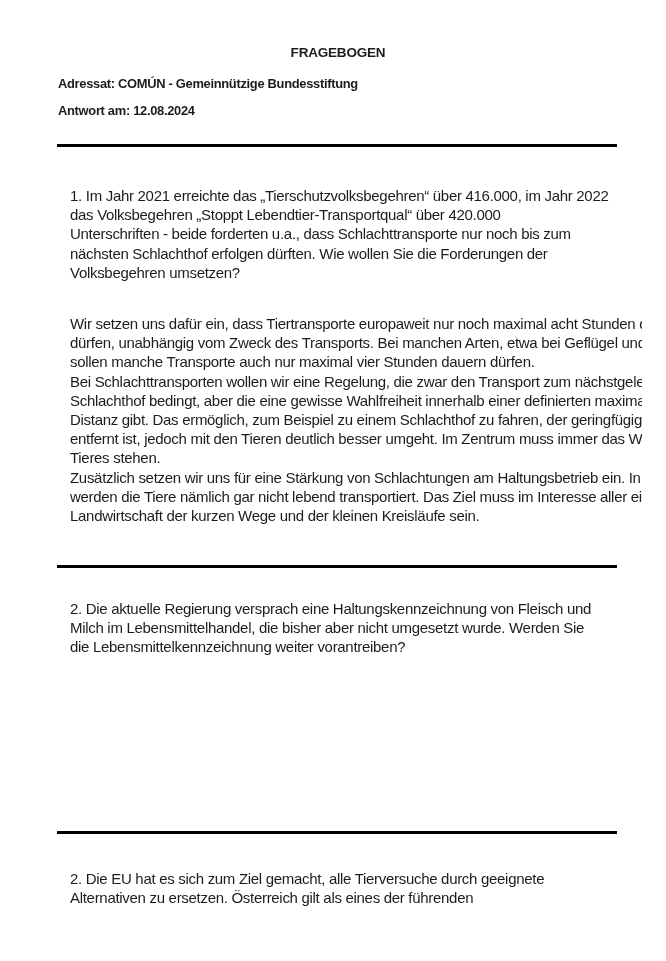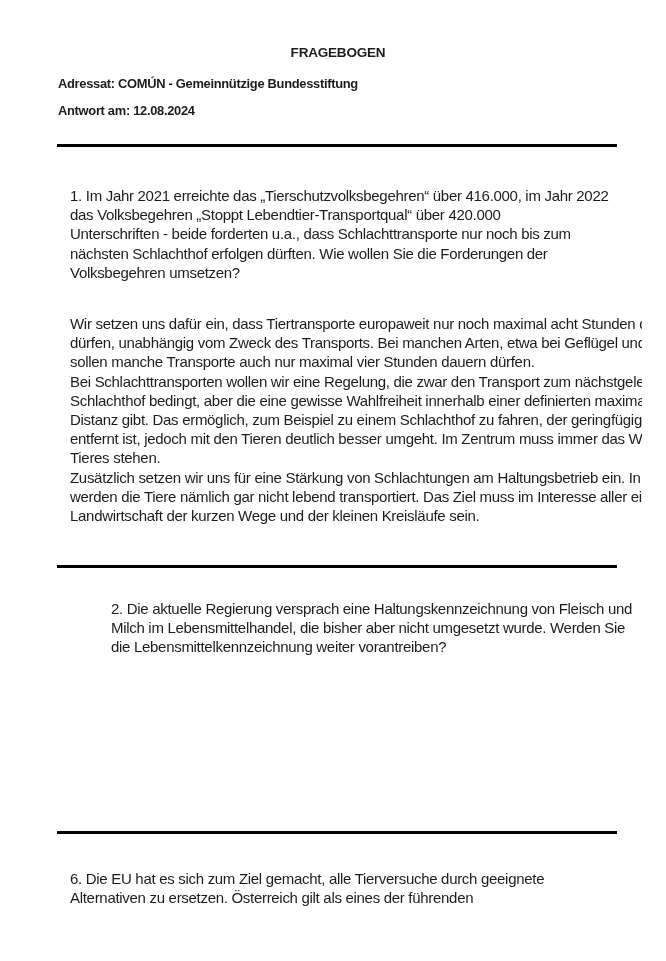--- a/index.html
+++ b/index.html
@@ -52,21 +52,21 @@
   .body-text {
     position: absolute;
     left: 70px;
     font-size: 15px;
     line-height: 19.2px;
     letter-spacing: -0.3px;
     white-space: pre;
   }
   .q1 { top: 186px; }
   .a1 { top: 314px; }
-  .q2 { top: 599px; margin-left: 41px; }
+  .q2 { top: 599px; }
   .a2 { top: 692px; }
   .q3 { top: 869px; }
 </style>
 </head>
 <body>
 
 <div class="page">
 
   <div class="doc-title">FRAGEBOGEN</div>
 
@@ -96,16 +96,16 @@
 
   <div class="rule rule-2"></div>
 
   <div class="body-text q2">2. Die aktuelle Regierung versprach eine Haltungskennzeichnung von Fleisch und
 Milch im Lebensmittelhandel, die bisher aber nicht umgesetzt wurde. Werden Sie
 die Lebensmittelkennzeichnung weiter vorantreiben?</div>
 
 
   <div class="rule rule-3"></div>
 
-  <div class="body-text q3">6. Die EU hat es sich zum Ziel gemacht, alle Tierversuche durch geeignete
+  <div class="body-text q3">2. Die EU hat es sich zum Ziel gemacht, alle Tierversuche durch geeignete
 Alternativen zu ersetzen. Österreich gilt als eines der führenden</div>
 
 </div>
 
 </body></html>

